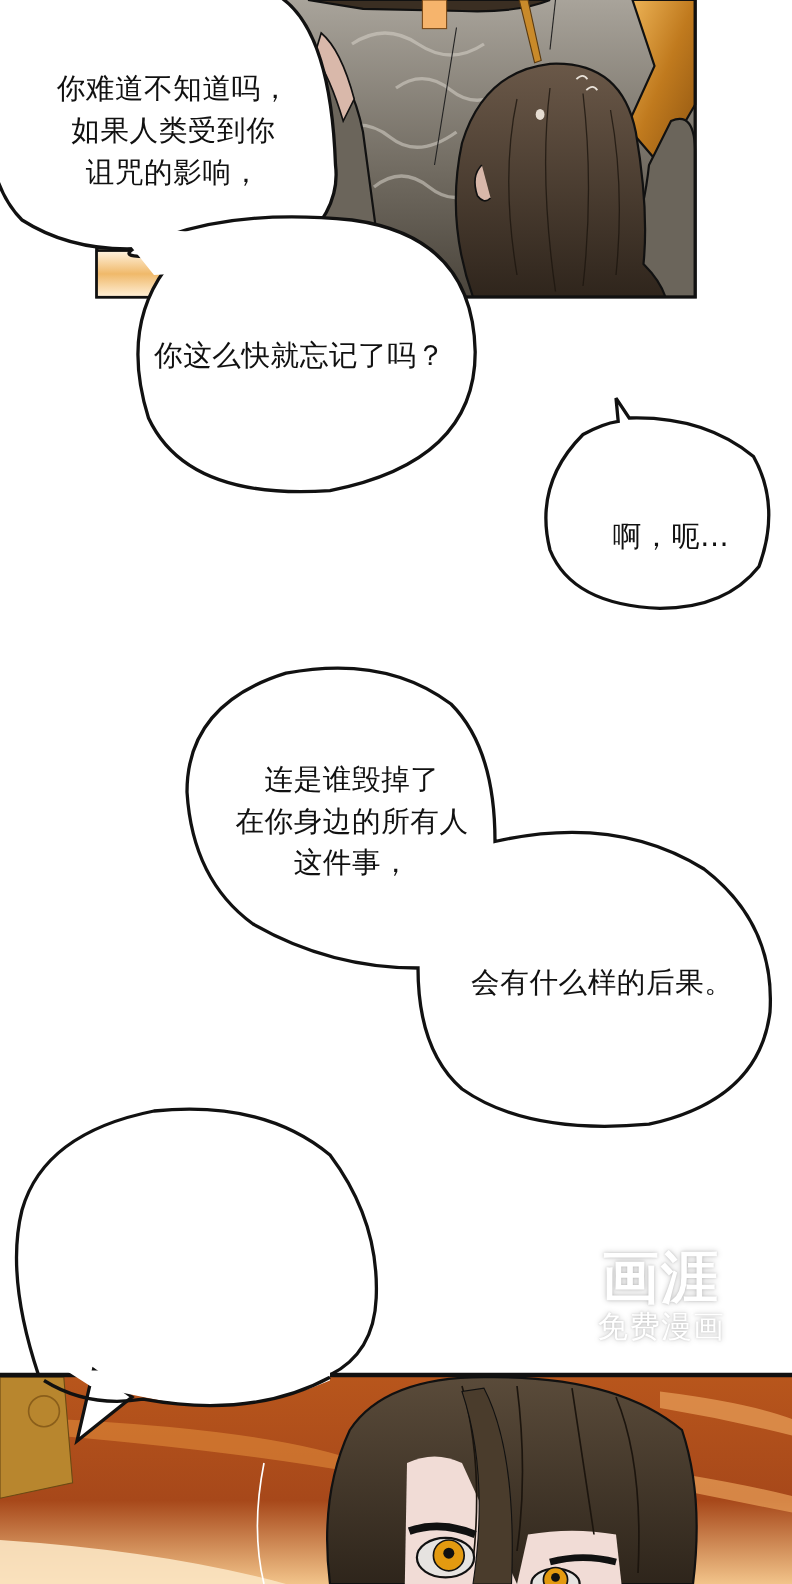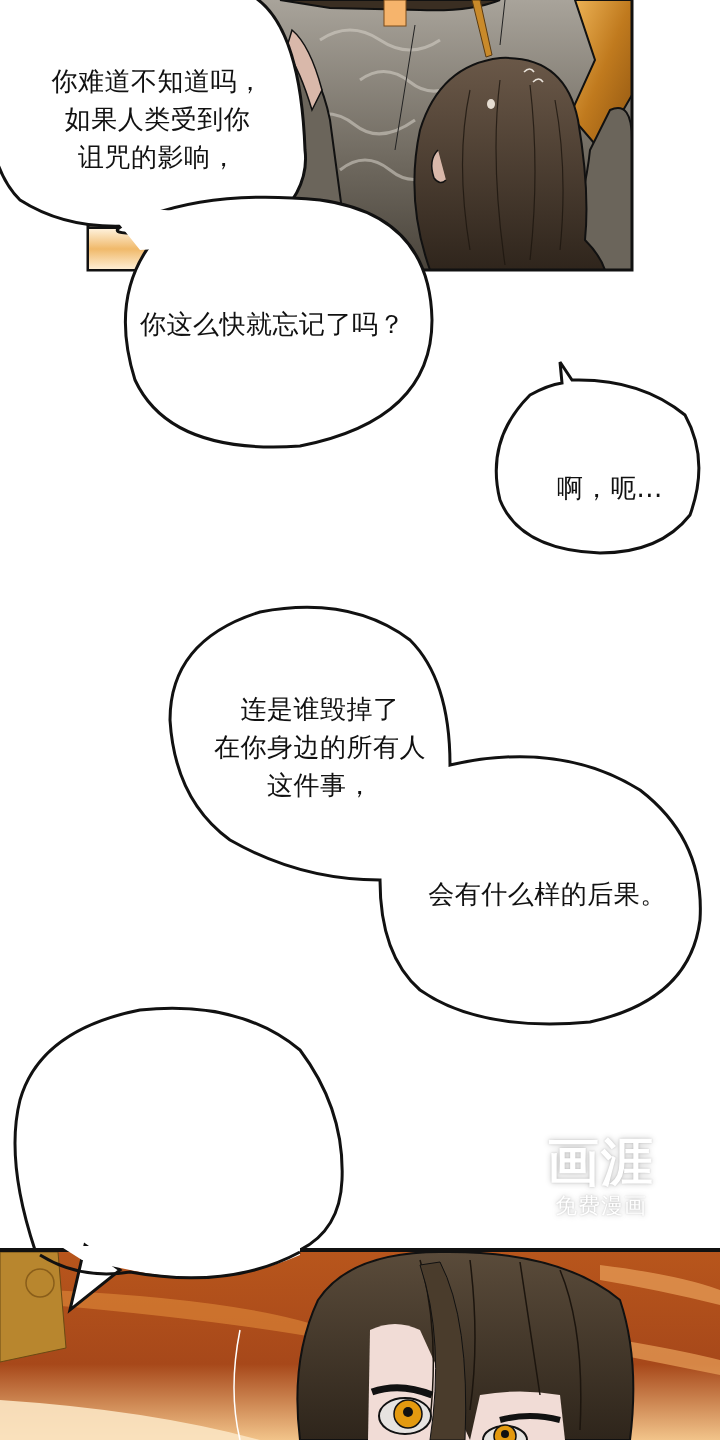--- a/index.html
+++ b/index.html
@@ -12,21 +12,21 @@
   .bubble-text {
     position: absolute; color: #111; font-weight: normal; font-size: 26px;
     line-height: 38px; text-align: center; white-space: pre-line; letter-spacing: 0.5px;
   }
   .watermark {
     position: absolute; left: 536px; top: 1100px; width: 130px; text-align: center;
     color: #ffffff;
     text-shadow: 0 0 6px rgba(0,0,0,0.22), 0 0 2px rgba(0,0,0,0.18);
   }
   .wm-big { font-size: 52px; font-weight: bold; letter-spacing: 2px; line-height: 60px; margin-top: 32px; }
-  .wm-small { font-size: 22px; letter-spacing: 1px; line-height: 28px; }
+  .wm-small { font-size: 28px; letter-spacing: 1px; line-height: 28px; }
 </style>
 </head>
 <body>
 
 <svg class="layer" viewBox="0 0 720 1440" xmlns="http://www.w3.org/2000/svg">
   <defs>
     <linearGradient id="smokeGrad" x1="0" y1="0" x2="0" y2="1">
       <stop offset="0" stop-color="#a9a49b"></stop>
       <stop offset="0.6" stop-color="#6f695f"></stop>
       <stop offset="1" stop-color="#4a443b"></stop>

